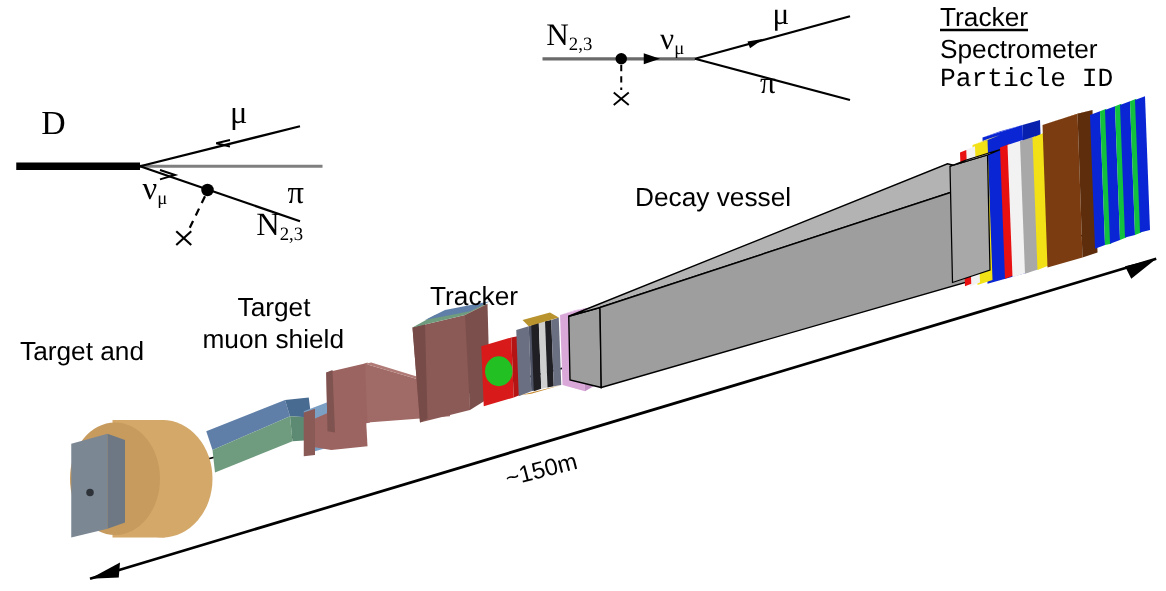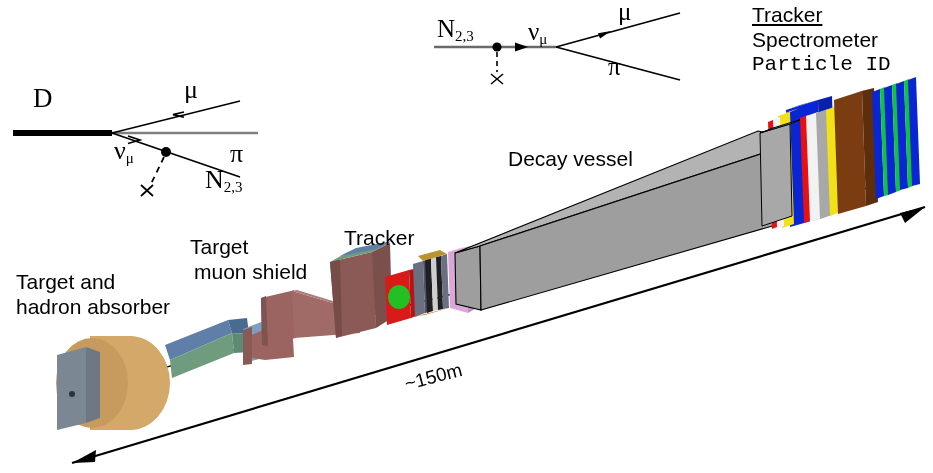--- a/index.html
+++ b/index.html
@@ -218,20 +218,19 @@
 
   <div class="lbl" style="left:752px; top:2px;text-decoration:underline;">Tracker</div>
   <div class="lbl" style="left:752px; top:27px;">Spectrometer</div>
   <div class="lbl" style="left:752px; top:52px;font-family:Liberation Mono, monospace;">Particle ID</div>
 
   <div class="lbl" style="left:508px; top:146px;">Decay vessel</div>
 
   <div class="lbl" style="left:344px; top:225px;">Tracker</div>
 
   <div class="lbl" style="left:190px; top:234px;">Target</div>
-  <div class="lbl" style="left:162px; top:259px;margin-left:32px;">muon shield</div>
+  <div class="lbl" style="left:162px; top:259px;">muon shield</div>
 
   <div class="lbl" style="left:16px; top:269px;">Target and</div>
-  <div class="lbl" style="left:16px; top:294px;">hadron absorber</div>
 
   <div class="lbl rot150" style="left:408px; top:371px;">~150m</div>
 
 </div>
 
 </body></html>

